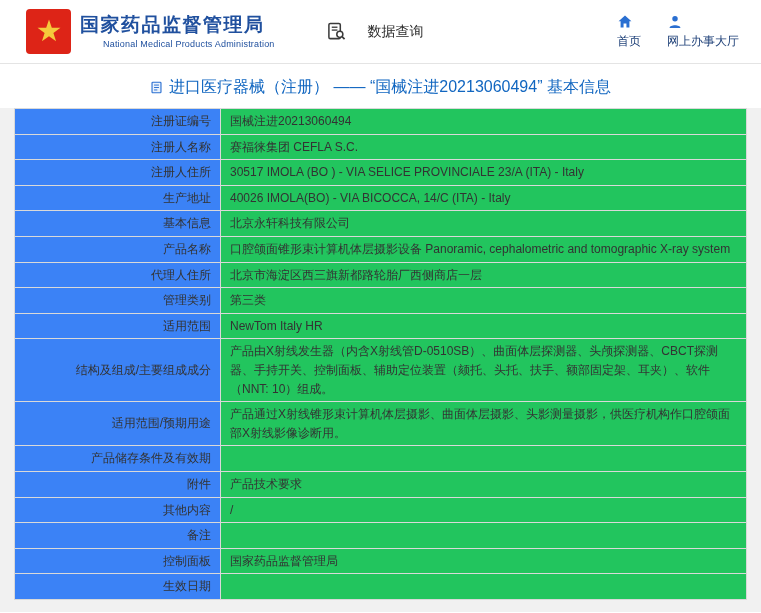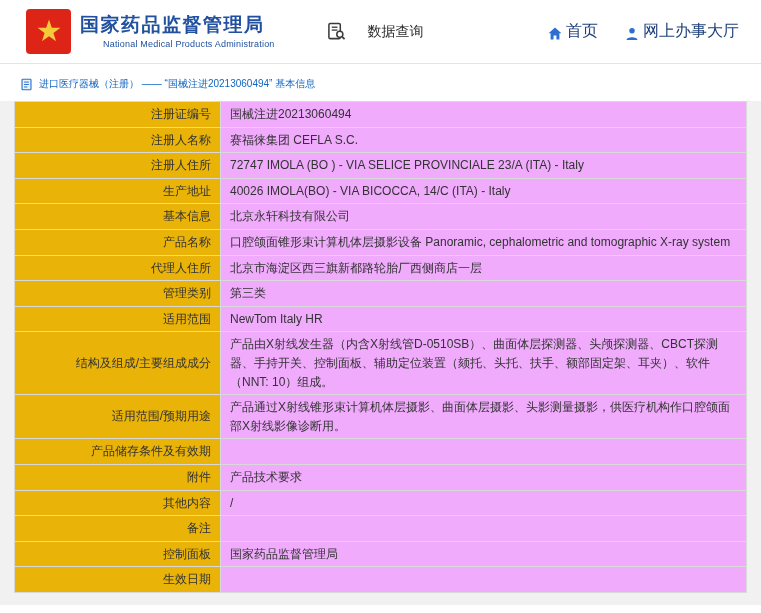--- a/index.html
+++ b/index.html
@@ -37,28 +37,28 @@
     font-size: 9px; color: #20509e; margin-top: 3px;
     letter-spacing: 0.2px; white-space: nowrap; padding-left: 23px;
   }
   .data-query {
     display: flex; align-items: center; gap: 22px;
     margin-left: 52px;
     font-size: 14px; color: #2b2b2b; cursor: pointer; white-space: nowrap;
   }
   .header-nav { margin-left: auto; display: flex; gap: 26px; }
   .nav-item {
-    display: flex; flex-direction: row; align-items: flex-end; gap: 3px;
-    font-size: 16px; color: #1d3f77; cursor: pointer; white-space: nowrap;
+    display: flex; flex-direction: column; align-items: flex-start; gap: 3px;
+    font-size: 12px; color: #1d3f77; cursor: pointer; white-space: nowrap;
   }
   
   .breadcrumb {
     display: flex; align-items: center; gap: 6px;
     padding: 13px 20px 10px 20px;
-    font-size: 10px; color: #1166c0; background: #fff; white-space: nowrap;
+    font-size: 16px; color: #1166c0; background: #fff; white-space: nowrap; justify-content: center;
   }
   
   .main { background: #f1f1f1; padding: 0 14px 12px 14px; }
   table.info {
     border-collapse: collapse;
     width: 100%;
     background: #fff;
     font-size: 12px;
     table-layout: fixed;
   }
@@ -68,23 +68,23 @@
     line-height: 1.55;
     height: 21px;
     vertical-align: middle;
     word-wrap: break-word;
   }
   td.cell-label {
     width: 206px;
     text-align: right;
     color: #333;
     white-space: nowrap;
-    background: #eab308;
-  }
-  td.cell-value { text-align: left; color: #333; background: #f0abfc; margin-left: 12px; }
+    background: #3b82f6;
+  }
+  td.cell-value { text-align: left; color: #333; background: #22c55e; margin-left: 12px; }
   .bc-icon { display: inline-flex; flex: 0 0 auto; }
 </style>
 </head>
 <body>
 
 <div class="header">
   <div class="logo-group">
     <div class="emblem">
       <svg viewBox="0 0 24 24" width="32" height="32" aria-hidden="true">
         <path fill="#f5c93c" d="M12 2.6l2.1 6.2h6.5l-5.3 3.9 2 6.2L12 15.1l-5.3 3.8 2-6.2-5.3-3.9h6.5z"></path>
@@ -148,21 +148,21 @@
         <tr>
           <td class="cell-label">注册证编号</td>
           <td class="cell-value">国械注进20213060494</td>
         </tr>
         <tr>
           <td class="cell-label">注册人名称</td>
           <td class="cell-value">赛福徕集团 CEFLA S.C.</td>
         </tr>
         <tr>
           <td class="cell-label">注册人住所</td>
-          <td class="cell-value">72747 IMOLA (BO ) - VIA SELICE PROVINCIALE 23/A (ITA) - Italy</td>
+          <td class="cell-value">30517 IMOLA (BO ) - VIA SELICE PROVINCIALE 23/A (ITA) - Italy</td>
         </tr>
         <tr>
           <td class="cell-label">生产地址</td>
           <td class="cell-value">40026 IMOLA(BO) - VIA BICOCCA, 14/C (ITA) - Italy</td>
         </tr>
         <tr>
           <td class="cell-label">基本信息</td>
           <td class="cell-value">北京永轩科技有限公司</td>
         </tr>
         <tr>

